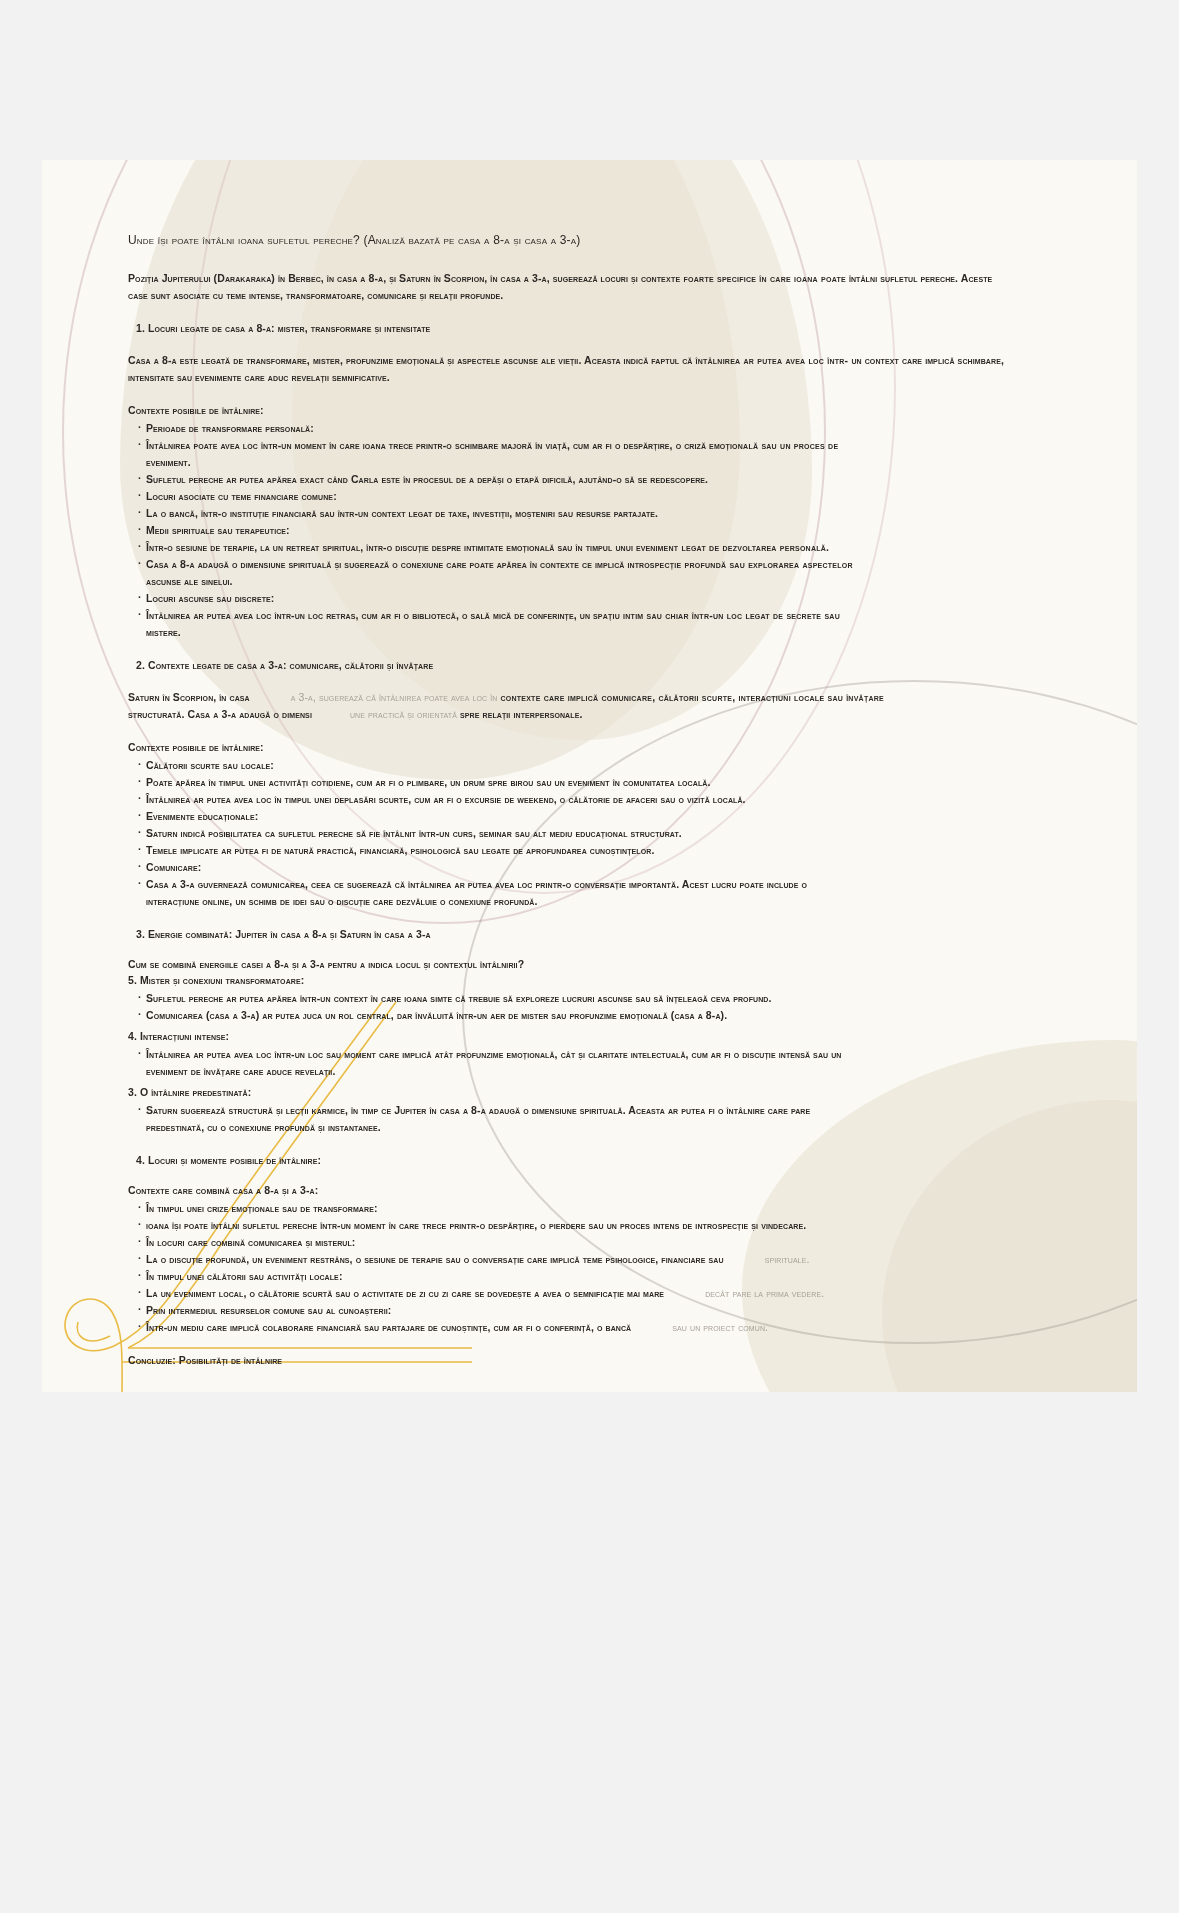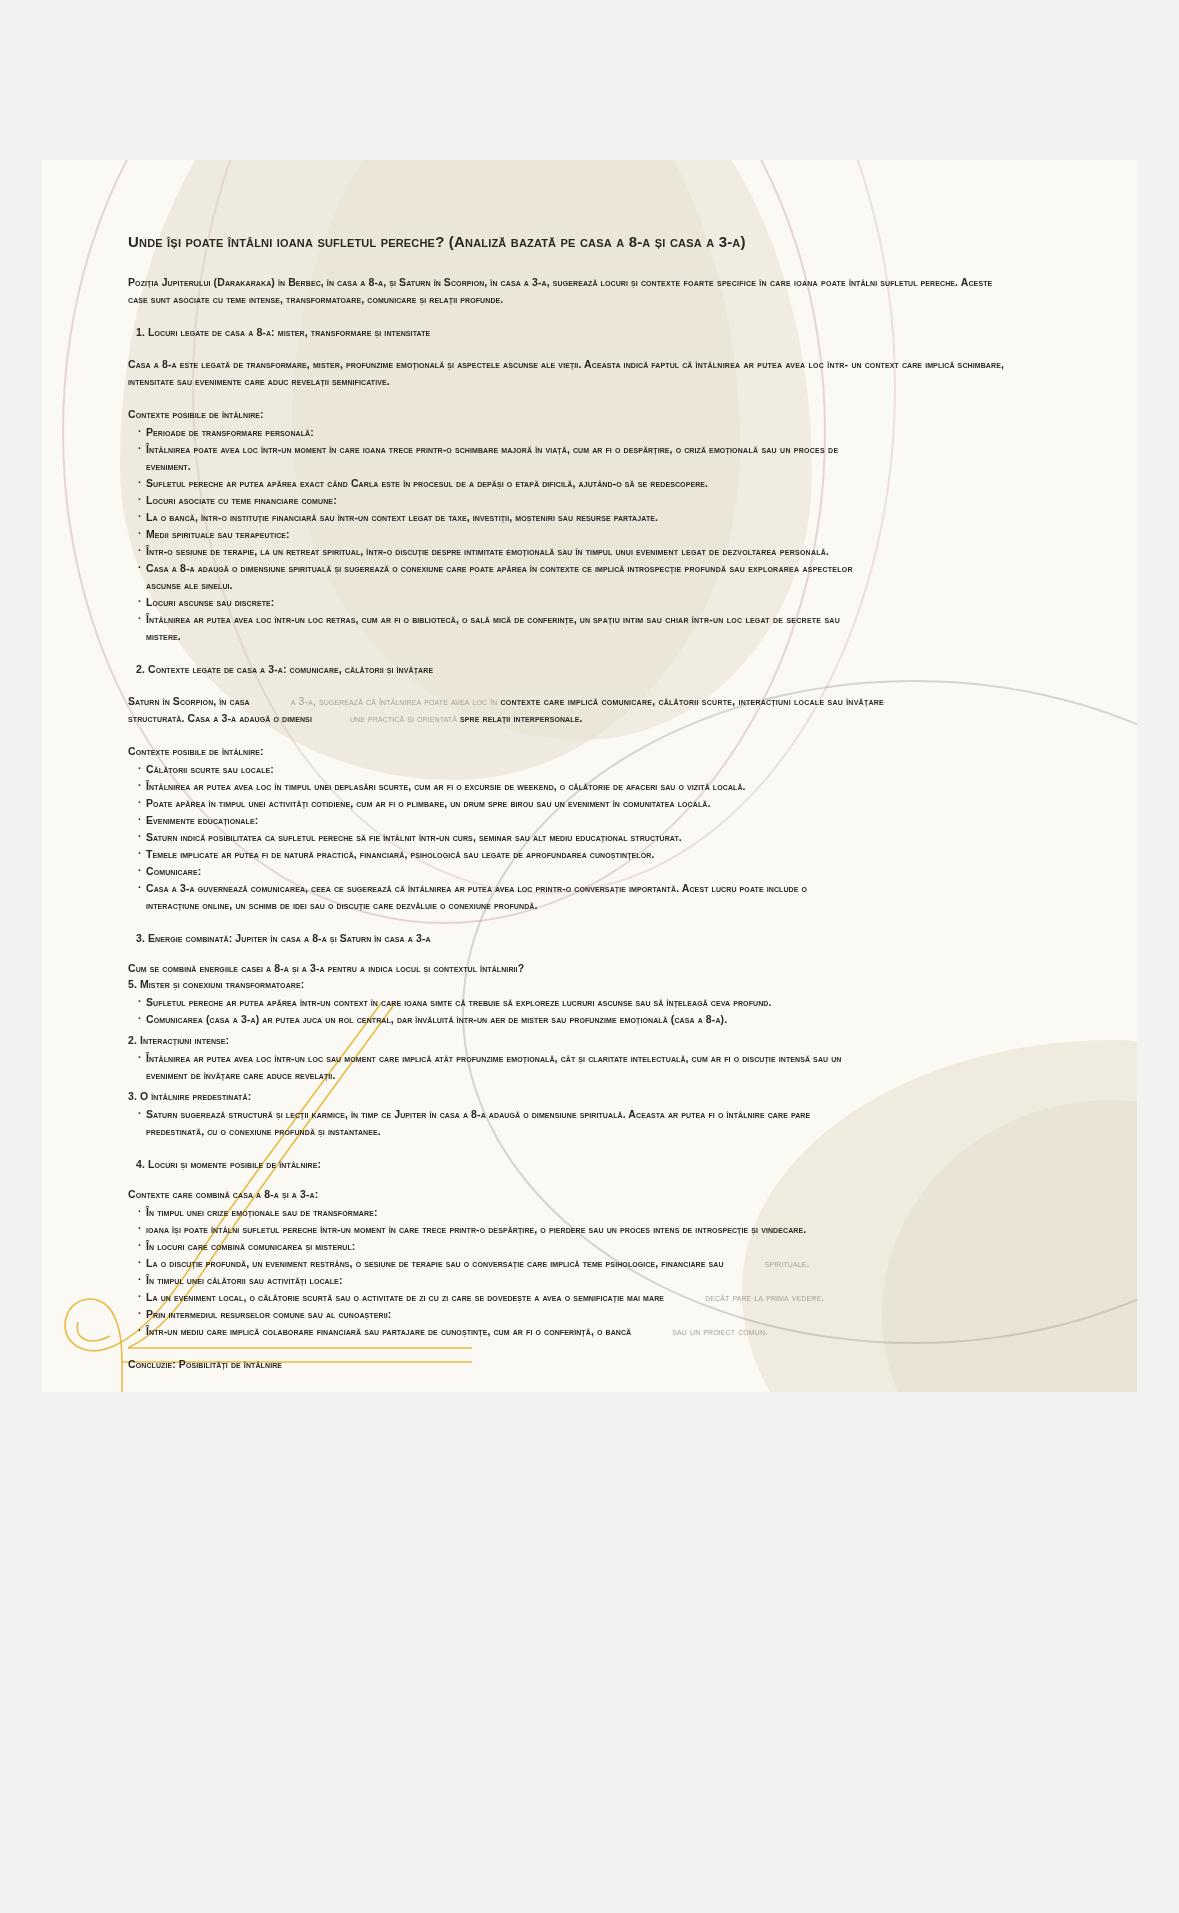--- a/index.html
+++ b/index.html
@@ -63,22 +63,22 @@
   
   #flourish{left:10px;top:840px;width:420px;height:400px;}
   
   #content{
     position:absolute;
     left:86px;top:72px;
     width:880px;
     color:#2b2724;
   }
   .doc-title{
-    font-size:15px;
-    font-weight:700;
+    font-size:12px;
+    font-weight:400;
     font-variant:small-caps;
     letter-spacing:.18px;
     margin:0 0 22px 0;
     line-height:1.35;
   }
   p.para{
     font-size:10.5px;
     font-variant:small-caps;
     font-weight:600;
     letter-spacing:.1px;
@@ -176,42 +176,42 @@
     </div>
 
     <div class="h-num">2. Contexte legate de casa a 3-a: comunicare, călătorii și învățare</div>
 
     <p class="para"><span>Saturn în Scorpion, în casa</span><span class="fade"> a 3-a, sugerează că întâlnirea poate avea loc în </span><span class="strong">contexte care implică comunicare, călătorii scurte, interacțiuni locale sau învățare</span><br><span>structurată. Casa a 3-a adaugă o dimensi</span><span class="fade">une practică și orientată </span><span>spre relații interpersonale.</span></p>
 
     <div class="blk">
       <div class="h-sub">Contexte posibile de întâlnire:</div>
       <ul class="bl">
         <li class="cat">Călătorii scurte sau locale:</li>
+        <li>Poate apărea în timpul unei activități cotidiene, cum ar fi o plimbare, un drum spre birou sau un eveniment în comunitatea locală.</li>
         <li>Întâlnirea ar putea avea loc în timpul unei deplasări scurte, cum ar fi o excursie de weekend, o călătorie de afaceri sau o vizită locală.</li>
-        <li>Poate apărea în timpul unei activități cotidiene, cum ar fi o plimbare, un drum spre birou sau un eveniment în comunitatea locală.</li>
         <li class="cat">Evenimente educaționale:</li>
         <li>Saturn indică posibilitatea ca sufletul pereche să fie întâlnit într-un curs, seminar sau alt mediu educațional structurat.</li>
         <li>Temele implicate ar putea fi de natură practică, financiară, psihologică sau legate de aprofundarea cunoștințelor.</li>
         <li class="cat">Comunicare:</li>
         <li><span>Casa a 3-a guvernează comunicarea, ceea ce sugerează că întâlnirea ar putea avea loc printr-o conversație importantă. Acest lucru poate include o</span><br><span>interacțiune online, un schimb de idei sau o discuție care dezvăluie o conexiune profundă.</span></li>
       </ul>
     </div>
 
     <div class="h-num">3. Energie combinată: Jupiter în casa a 8-a și Saturn în casa a 3-a</div>
 
     <div class="blk">
       <div class="h-sub">Cum se combină energiile casei a 8-a și a 3-a pentru a indica locul și contextul întâlnirii?</div>
 
       <div class="h-sub">5. Mister și conexiuni transformatoare:</div>
       <ul class="bl">
         <li>Sufletul pereche ar putea apărea într-un context în care ioana simte că trebuie să exploreze lucruri ascunse sau să înțeleagă ceva profund.</li>
         <li>Comunicarea (casa a 3-a) ar putea juca un rol central, dar învăluită într-un aer de mister sau profunzime emoțională (casa a 8-a).</li>
       </ul>
 
-      <div class="h-sub">2. Interacțiuni intense:</div>
+      <div class="h-sub">4. Interacțiuni intense:</div>
       <ul class="bl">
         <li><span>Întâlnirea ar putea avea loc într-un loc sau moment care implică atât profunzime emoțională, cât și claritate intelectuală, cum ar fi o discuție intensă sau un</span><br><span>eveniment de învățare care aduce revelații.</span></li>
       </ul>
 
       <div class="h-sub">3. O întâlnire predestinată:</div>
       <ul class="bl">
         <li><span>Saturn sugerează structură și lecții karmice, în timp ce Jupiter în casa a 8-a adaugă o dimensiune spirituală. Aceasta ar putea fi o întâlnire care pare</span><br><span>predestinată, cu o conexiune profundă și instantanee.</span></li>
       </ul>
     </div>
 

